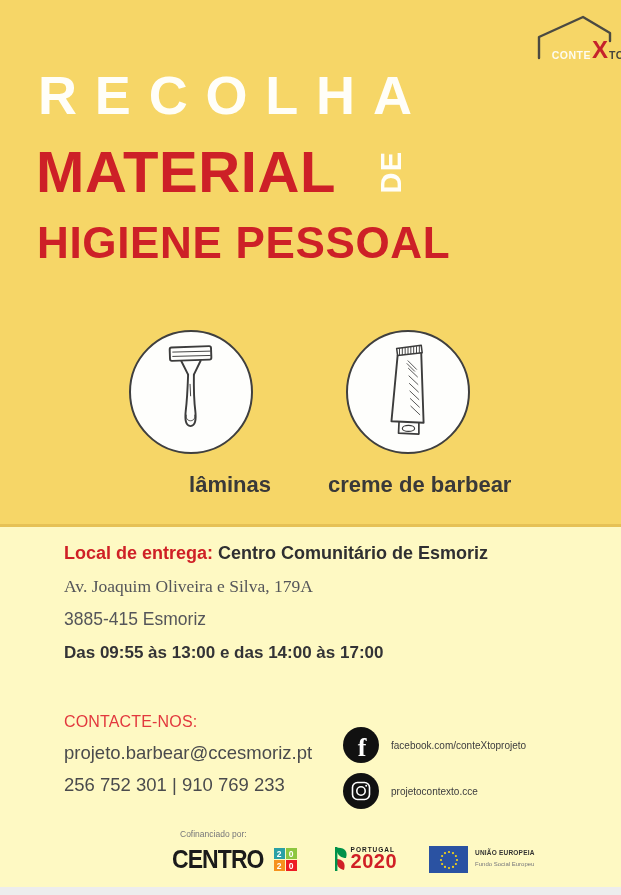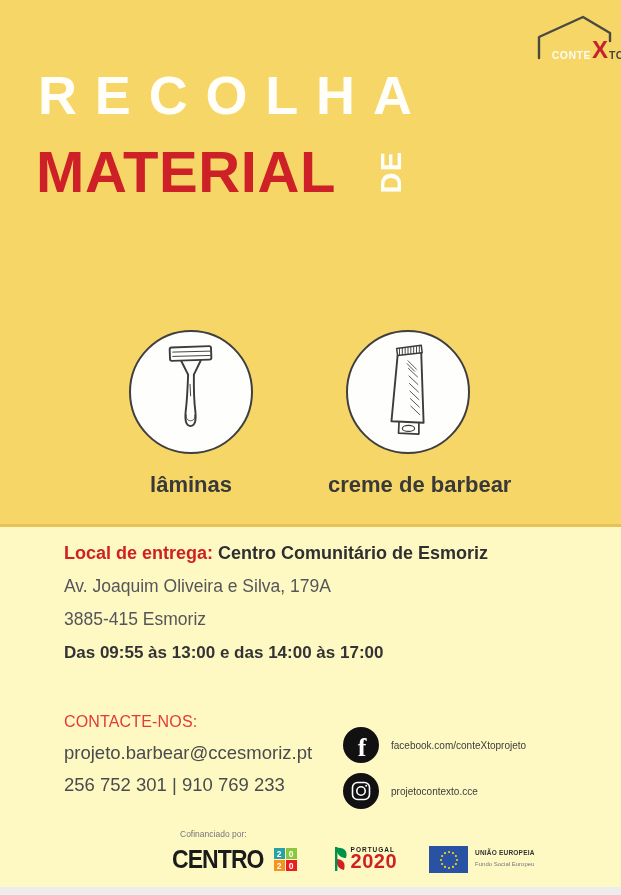--- a/index.html
+++ b/index.html
@@ -37,39 +37,39 @@
     display:flex; align-items:center; justify-content:center;
     transform:rotate(-90deg);
     font-size:29px; font-weight:bold; color:#fffef8; letter-spacing:.05em;
   }
   .title-higiene {
     position:absolute; left:37px; top:218px;
     font-size:44px; font-weight:600; color:#cd2027; letter-spacing:.015em; white-space:nowrap;
   }
 
   
-  .item { position:absolute; width:160px; text-align:center; }
+  .item { position:absolute; width:160px; text-align:right; }
   .item-laminas { left:111px; top:330px; }
   .item-creme  { left:328px; top:330px; }
   .item-circle {
     width:124px; height:124px; margin:0 auto; border-radius:50%;
     background:#fefefc; border:2px solid #3f3f3f;
     display:flex; align-items:center; justify-content:center;
   }
   .item-label { margin-top:18px; font-size:22px; font-weight:bold; color:#393939; white-space:nowrap; }
 
   
   .gray-section { position:absolute; left:0; top:527px; width:621px; height:368px; background:#fef9c3; }
   .bottom-strip { position:absolute; left:0; bottom:0; width:621px; height:8px; background:#ededed; }
 
   .delivery { position:absolute; left:64px; top:16px; color:#404042; }
   .delivery-line1 { font-size:18px; font-weight:bold; white-space:nowrap; }
   .delivery-label { color:#cf2026; }
   .delivery-place { color:#2f2f31; }
-  .delivery-addr { margin-top:12px; font-size:17.5px; color:#55565a; }
+  .delivery-addr { margin-top:12px; font-size:17.5px; color:#55565a;font-family:Liberation Serif, serif; }
   .delivery-zip  { margin-top:12px; font-size:17.5px; color:#55565a; }
   .delivery-hours{ margin-top:13px; font-size:17px; font-weight:bold; color:#333336; }
 
   .contact { position:absolute; left:64px; top:186px; }
   .contact-heading { font-size:16px; font-weight:normal; color:#e2383e; letter-spacing:.01em; }
   .contact-email { margin-top:11px; font-size:18.5px; color:#4a4b4d; }
   .contact-phones{ margin-top:10px; font-size:18.5px; color:#4a4b4d; }
 
   .social { position:absolute; left:343px; top:200px; }
   .social-row { display:flex; align-items:center; margin-bottom:10px; height:36px; }
@@ -119,20 +119,21 @@
       <div class="logo-text">
         <span class="logo-conte">conte</span>
           <span class="logo-x">X</span>
           <span class="logo-to">to</span>
       </div>
     </div>
 
     <div class="title-recolha">RECOLHA</div>
     <div class="title-material">MATERIAL</div>
     <div class="title-de">DE</div>
+    <div class="title-higiene">HIGIENE PESSOAL</div>
 
     <div class="item item-laminas">
       <div class="item-circle">
         <svg width="64" height="100" viewBox="0 0 64 104">
           <g fill="none" stroke="#3c3c3c" stroke-linecap="round" stroke-linejoin="round">
             <rect x="10" y="5" width="43" height="14" rx="2" stroke-width="2" transform="rotate(-2 31 12)"></rect>
             <path d="M13 10.5 L52 9.5 M13 15 L52 14" stroke-width="1"></path>
             <path d="M22 20 L29 34 M42 19.5 L35 34" stroke-width="2"></path>
             <path d="M29 34 C28.5 48 28 60 26.5 72 C25.5 81 26.5 87 31.5 87.5 C36.5 87 37.5 81 36.5 72 C35 60 34.8 48 35 34" stroke-width="2"></path>
             <path d="M27 76 C25.5 84 37.5 84 36 76" stroke-width="1"></path>

